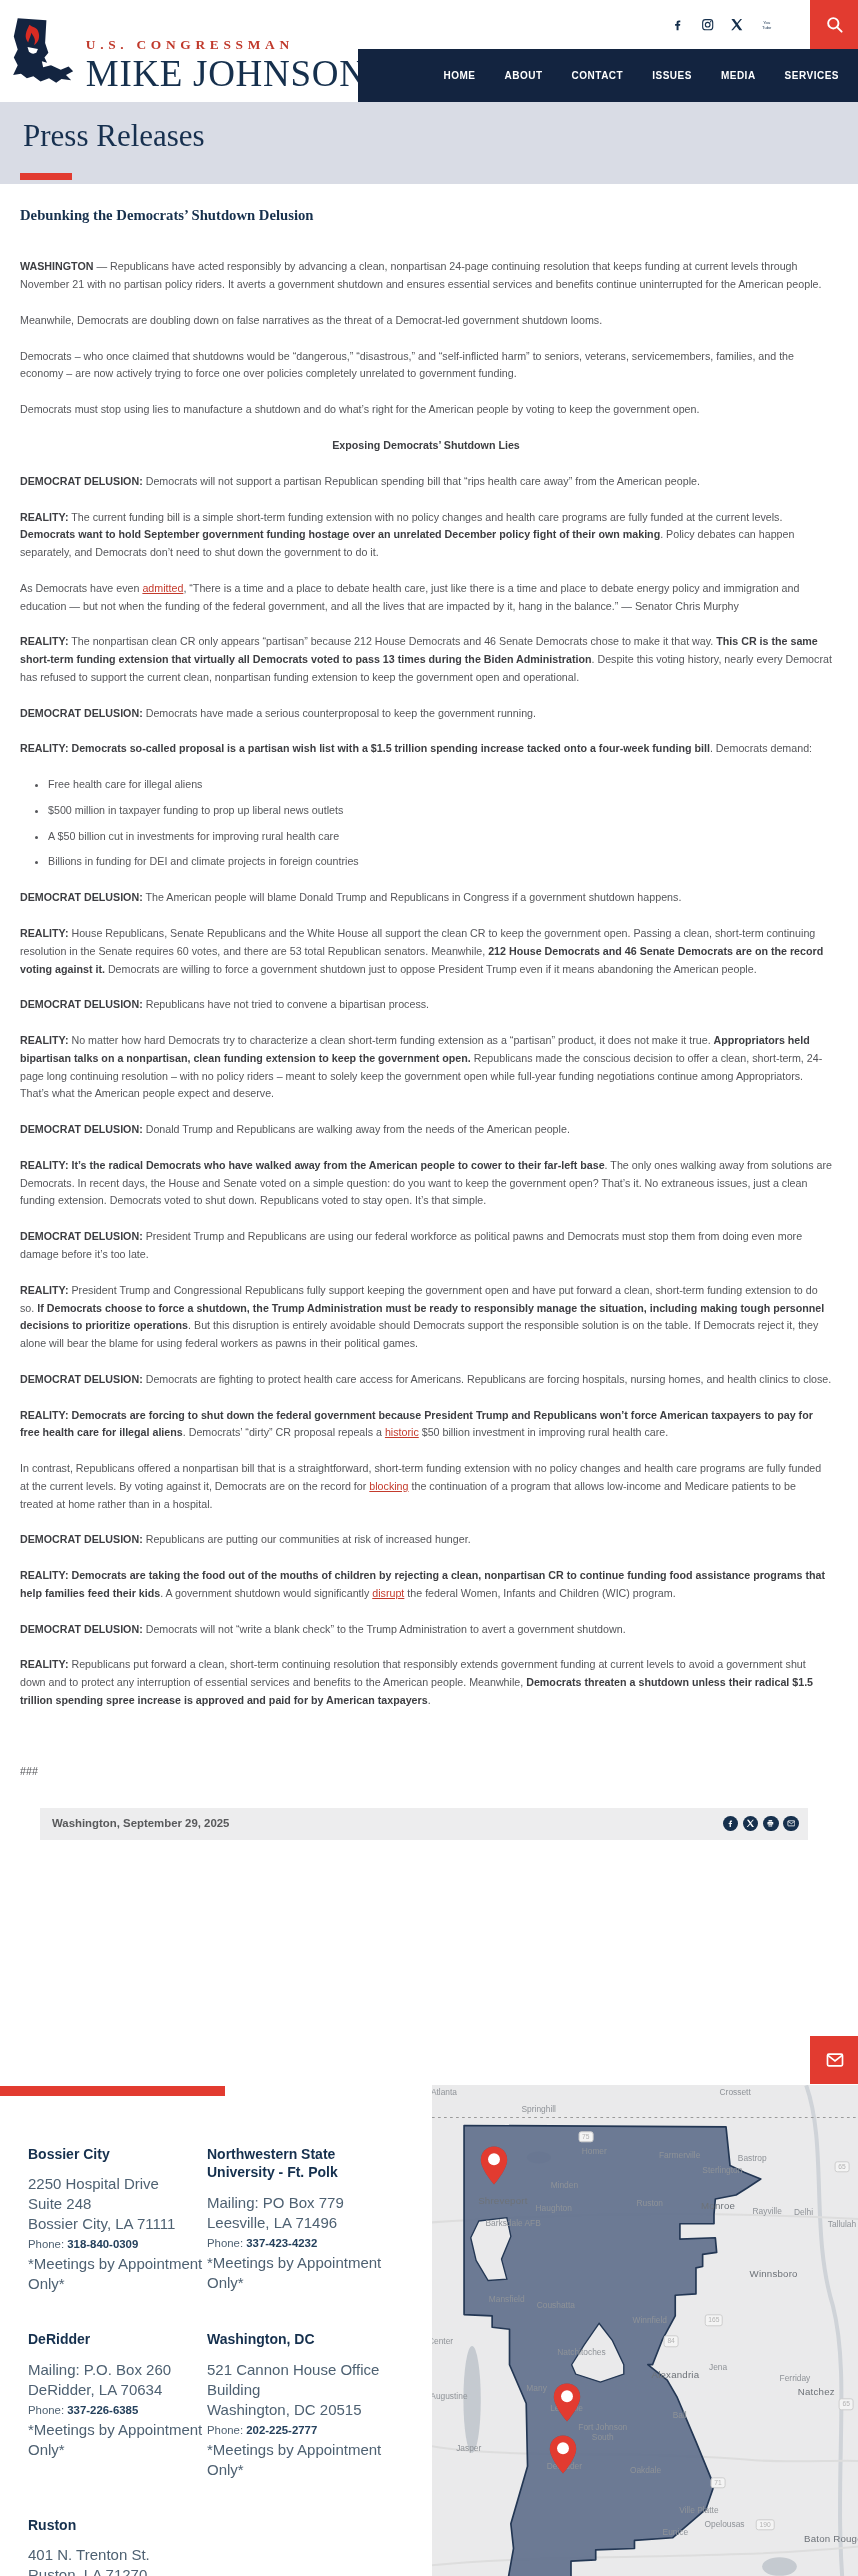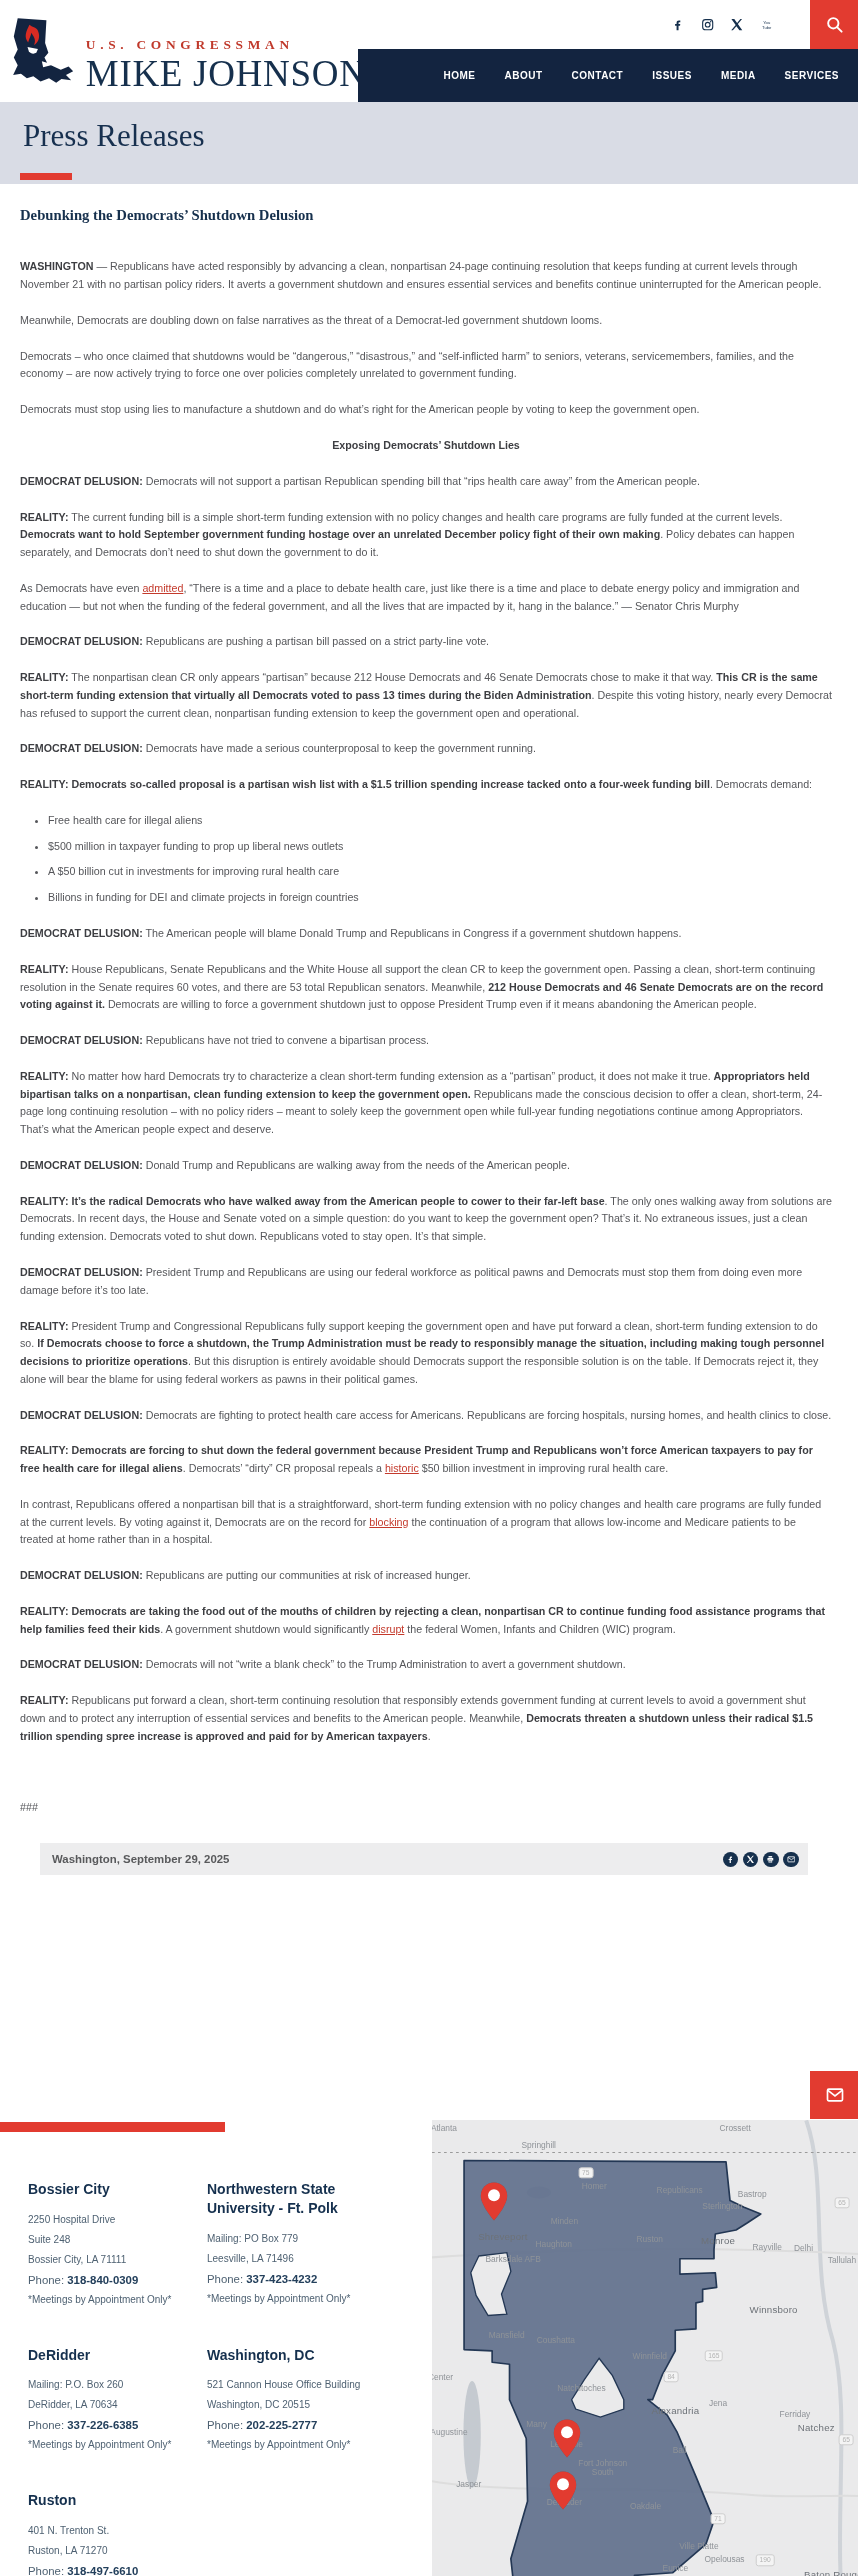--- a/index.html
+++ b/index.html
@@ -38,21 +38,21 @@
   .share{display:flex;gap:4.7px;}
   .share-circle{width:15.4px;height:15.4px;border-radius:50%;background:#16304d;color:#fff;display:inline-flex;align-items:center;justify-content:center;cursor:pointer;}
   .share-circle svg{width:8.7px;height:8.7px;}
   
   .offices-section{position:relative;margin-top:245px;height:524px;}
   .obar{position:absolute;left:0;top:1.3px;width:225px;height:10px;background:#e23b30;}
   .mailbtn{position:absolute;right:0;top:-49px;width:49px;height:48px;background:#e23b30;color:#fff;display:flex;align-items:center;justify-content:center;cursor:pointer;}
   .mailbtn svg{width:20px;height:20px;}
   .offices{display:grid;grid-template-columns:179px 179px;margin:0;padding:60px 0 0 28px;row-gap:36px;column-gap:0;}
   .office h3{font-size:14px;color:#15304e;margin:0 0 10.7px;line-height:1.35;}
-  .office .al,.office .note{font-size:10px;color:#4e6172;line-height:20px;}
+  .office .al,.office .note{font-size:15px;color:#4e6172;line-height:20px;}
   .office .ph{font-size:11.4px;color:#4e6172;line-height:20px;}
   .office .ph b{color:#24405c;}
   
   .map{position:absolute;right:0;top:0;width:427px;height:524px;overflow:hidden;background:#eaeaeb;}
   .map svg.base{position:absolute;left:0;top:0;width:427px;height:524px;}
   .mlabel{position:absolute;transform:translate(-50%,-50%);font-size:8.4px;color:#8f9398;white-space:nowrap;}
   .mlabel.big{font-size:9.7px;color:#6d7278;letter-spacing:0.2px;}
   .mlabel.wrap{white-space:normal;text-align:center;line-height:1.15;}
   .badge{position:absolute;transform:translate(-50%,-50%);font-size:6.7px;color:#b3b3b3;border:0.7px solid #cecece;background:#f4f4f4;border-radius:2.7px;padding:0 2.7px;line-height:9.4px;}
   .pin{position:absolute;width:28px;height:39px;transform:translate(-50%,-100%);cursor:pointer;filter:drop-shadow(0 0.7px 0.7px rgba(0,0,0,.25));}
@@ -123,21 +123,20 @@
   <h2>Debunking the Democrats’ Shutdown Delusion</h2>
   <div>
       <p><strong>WASHINGTON</strong><span> — Republicans have acted responsibly by advancing a clean, nonpartisan 24-page continuing resolution that keeps funding at current levels through November 21 with no partisan policy riders. It averts a government shutdown and ensures essential services and benefits continue uninterrupted for the American people.</span></p>
       <p><span>Meanwhile, Democrats are doubling down on false narratives as the threat of a Democrat-led government shutdown looms.</span></p>
       <p><span>Democrats – who once claimed that shutdowns would be “dangerous,” “disastrous,” and “self-inflicted harm” to seniors, veterans, servicemembers, families, and the economy – are now actively trying to force one over policies completely unrelated to government funding.</span></p>
       <p><span>Democrats must stop using lies to manufacture a shutdown and do what’s right for the American people by voting to keep the government open.</span></p>
       <p class="center"><strong>Exposing Democrats’ Shutdown Lies</strong></p>
       <p><strong>DEMOCRAT DELUSION:</strong><span> Democrats will not support a partisan Republican spending bill that “rips health care away” from the American people.</span></p>
       <p><strong>REALITY:</strong><span> The current funding bill is a simple short-term funding extension with no policy changes and health care programs are fully funded at the current levels. </span><strong>Democrats want to hold September government funding hostage over an unrelated December policy fight of their own making</strong><span>. Policy debates can happen separately, and Democrats don’t need to shut down the government to do it.</span></p>
       <p><span>As Democrats have even </span><a class="rlink">admitted</a><span>, “There is a time and a place to debate health care, just like there is a time and place to debate energy policy and immigration and education — but not when the funding of the federal government, and all the lives that are impacted by it, hang in the balance.” — Senator Chris Murphy</span></p>
-      <p><strong>DEMOCRAT DELUSION:</strong><span> Republicans are pushing a partisan bill passed on a strict party-line vote.</span></p>
       <p><strong>REALITY:</strong><span> The nonpartisan clean CR only appears “partisan” because 212 House Democrats and 46 Senate Democrats chose to make it that way. </span><strong>This CR is the same short-term funding extension that virtually all Democrats voted to pass 13 times during the Biden Administration</strong><span>. Despite this voting history, nearly every Democrat has refused to support the current clean, nonpartisan funding extension to keep the government open and operational.</span></p>
       <p><strong>DEMOCRAT DELUSION:</strong><span> Democrats have made a serious counterproposal to keep the government running.</span></p>
       <p><strong>REALITY: Democrats so-called proposal is a partisan wish list with a $1.5 trillion spending increase tacked onto a four-week funding bill</strong><span>. Democrats demand:</span></p>
       <ul class="demands-list">
         <li>Free health care for illegal aliens</li>
         <li>$500 million in taxpayer funding to prop up liberal news outlets</li>
         <li>A $50 billion cut in investments for improving rural health care</li>
         <li>Billions in funding for DEI and climate projects in foreign countries</li>
       </ul>
       <p><strong>DEMOCRAT DELUSION:</strong><span> The American people will blame Donald Trump and Republicans in Congress if a government shutdown happens.</span></p>
@@ -249,21 +248,21 @@
       <polygon id="district-poly" points="48,60 440,62 446,120 467,130 492,140 471,154 455,164 424,170 422,193 422,207 371,207 371,230 424,228 426,250 405,253 405,271 395,273 395,312 364,314 364,345 345,380 330,418 323,418 352,441 367,467 395,533 422,599 410,634 360,677 303,681 303,693 245,695 245,710 208,712 208,738 192,740 192,755 182,757 182,767 219,769 219,783 114,783 114,738 122,693 118,656 143,570 141,476 116,418 116,365 90,362 90,345 48,343" fill="#61708c" fill-opacity="0.92" stroke="#233754" stroke-width="2.5" stroke-linejoin="round"></polygon>
       <g id="cutout-group">
           <polygon points="70,203 112,198 118,226 104,260 112,290 84,292 66,262 58,228" fill="#eaeaeb" stroke="#233754" stroke-width="2"></polygon>
           <polygon points="250,356 270,382 287,418 287,432 252,444 215,432 209,418 228,388" fill="#eaeaeb" stroke="#233754" stroke-width="2"></polygon>
         </g>
     </svg>
   <span class="mlabel" style="left: 2.8%; top: 1.5%;">Atlanta</span>
       <span class="mlabel" style="left: 25%; top: 4.7%;">Springhill</span>
       <span class="mlabel" style="left: 71%; top: 1.5%;">Crossett</span>
       <span class="mlabel" style="left: 38%; top: 12.6%;">Homer</span>
-      <span class="mlabel" style="left: 58%; top: 13.4%;">Republicans</span>
+      <span class="mlabel" style="left: 58%; top: 13.4%;">Farmerville</span>
       <span class="mlabel" style="left: 75%; top: 14%;">Bastrop</span>
       <span class="mlabel" style="left: 68%; top: 16.3%;">Sterlington</span>
       <span class="mlabel" style="left: 31%; top: 19.2%;">Minden</span>
       <span class="mlabel" style="left: 51%; top: 22.6%;">Ruston</span>
       <span class="mlabel big" style="left: 67%; top: 22.9%;">Monroe</span>
       <span class="mlabel" style="left: 78.5%; top: 24.1%;">Rayville</span>
       <span class="mlabel" style="left: 87%; top: 24.4%;">Delhi</span>
       <span class="mlabel" style="left: 96%; top: 26.7%;">Tallulah</span>
       <span class="mlabel big" style="left: 16.6%; top: 22.1%;">Shreveport</span>
       <span class="mlabel" style="left: 28.5%; top: 23.6%;">Haughton</span>

